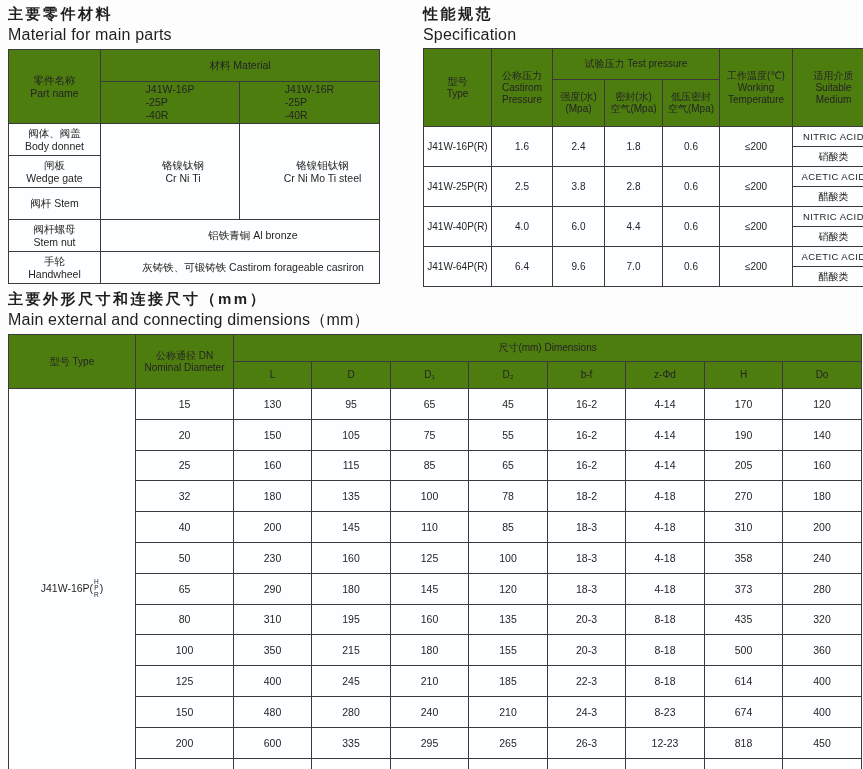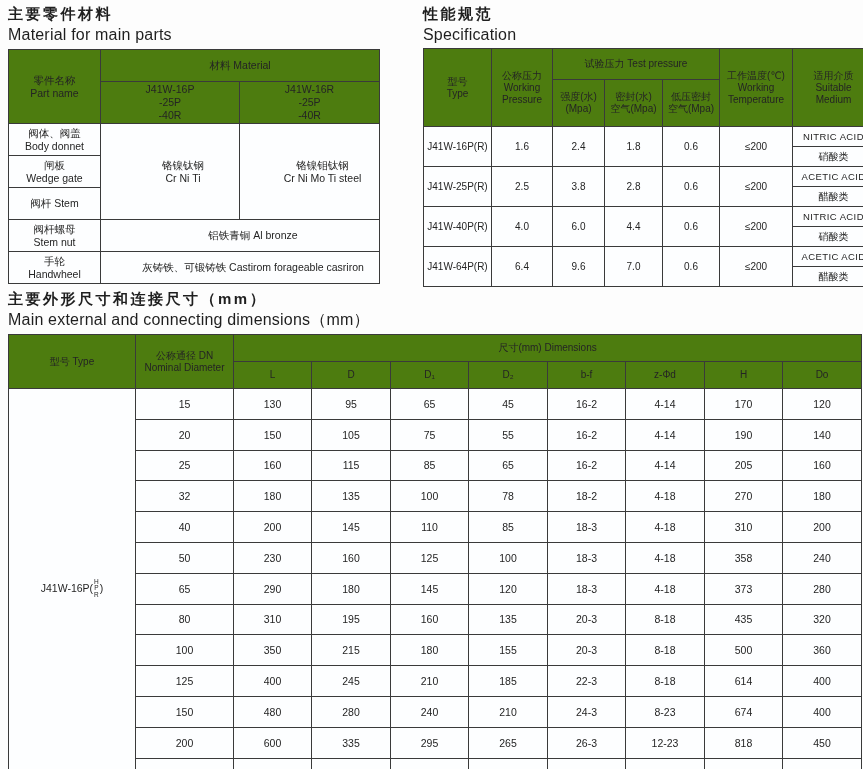--- a/index.html
+++ b/index.html
@@ -19,21 +19,21 @@
     white-space:pre-line;line-height:12px;background:#fdfeff;color:#242424;
   }
   th{background:#4d7c0f;}
   
   .materials-table{width:371px;margin-top:5px;}
   .materials-table td,.materials-table th{font-size:10.5px;line-height:13px;}
   .part-name-hdr{background:#4d7c0f;font-size:11px;}
   .mat-hdr-row{height:22px;}
   .variant-row{height:54px;}
   .materials-table tbody tr{height:32px;}
-  .variant-inner{display:inline-block;text-align:center;white-space:pre-line;font-size:10.5px;}
+  .variant-inner{display:inline-block;text-align:left;white-space:pre-line;font-size:10.5px;}
   .mat-val{font-size:10.5px;padding-left:28px;}
   
   .spec-table{width:451px;margin-top:4px;}
   .spec-head-r1{height:31px;}
   .spec-head-r2{height:47px;}
   .spec-table tbody tr{height:39px;}
   .spec-table tbody td{font-size:10px;}
   td.medium-cell{padding:0;}
   .medium-en,.medium-zh{height:19px;line-height:19px;overflow:hidden;}
   .medium-en{border-bottom:1px solid #3a3a3a;font-size:9.5px;letter-spacing:.4px;}
@@ -119,21 +119,21 @@
       <col style="width:58px">
         <col style="width:57px">
         <col style="width:73px">
         <col style="width:82px">
     </colgroup>
     <thead>
       <tr class="spec-head-r1">
         <th rowspan="2">型号
 Type</th>
         <th rowspan="2">公称压力
-Working
+Castirom
 Pressure</th>
         <th colspan="3">试验压力  Test pressure</th>
         <th rowspan="2">工作温度(℃)
 Working
 Temperature</th>
         <th rowspan="2">适用介质
 Suitable
 Medium</th>
       </tr>
       <tr class="spec-head-r2">

